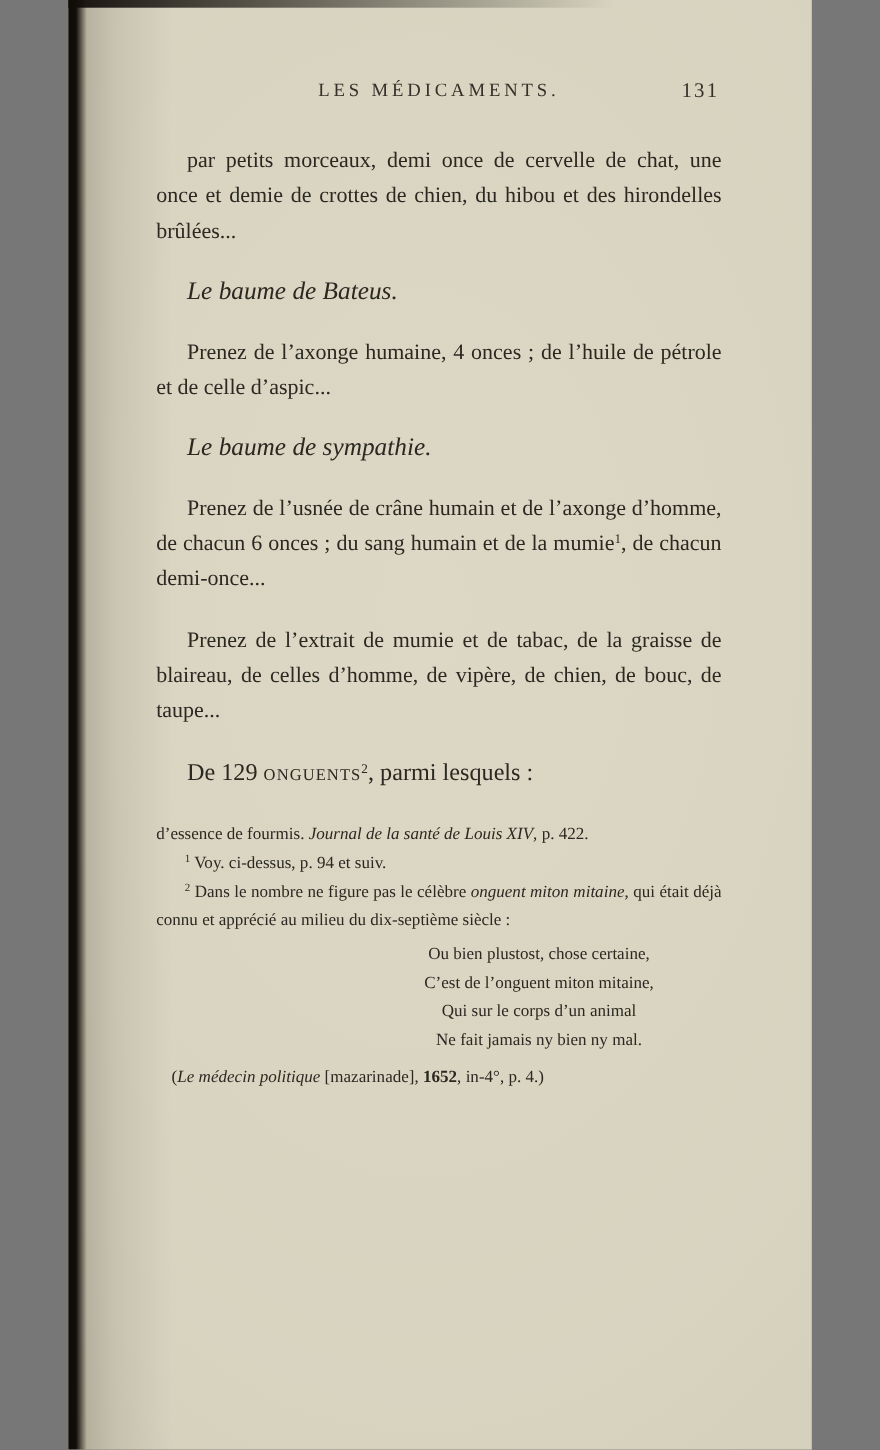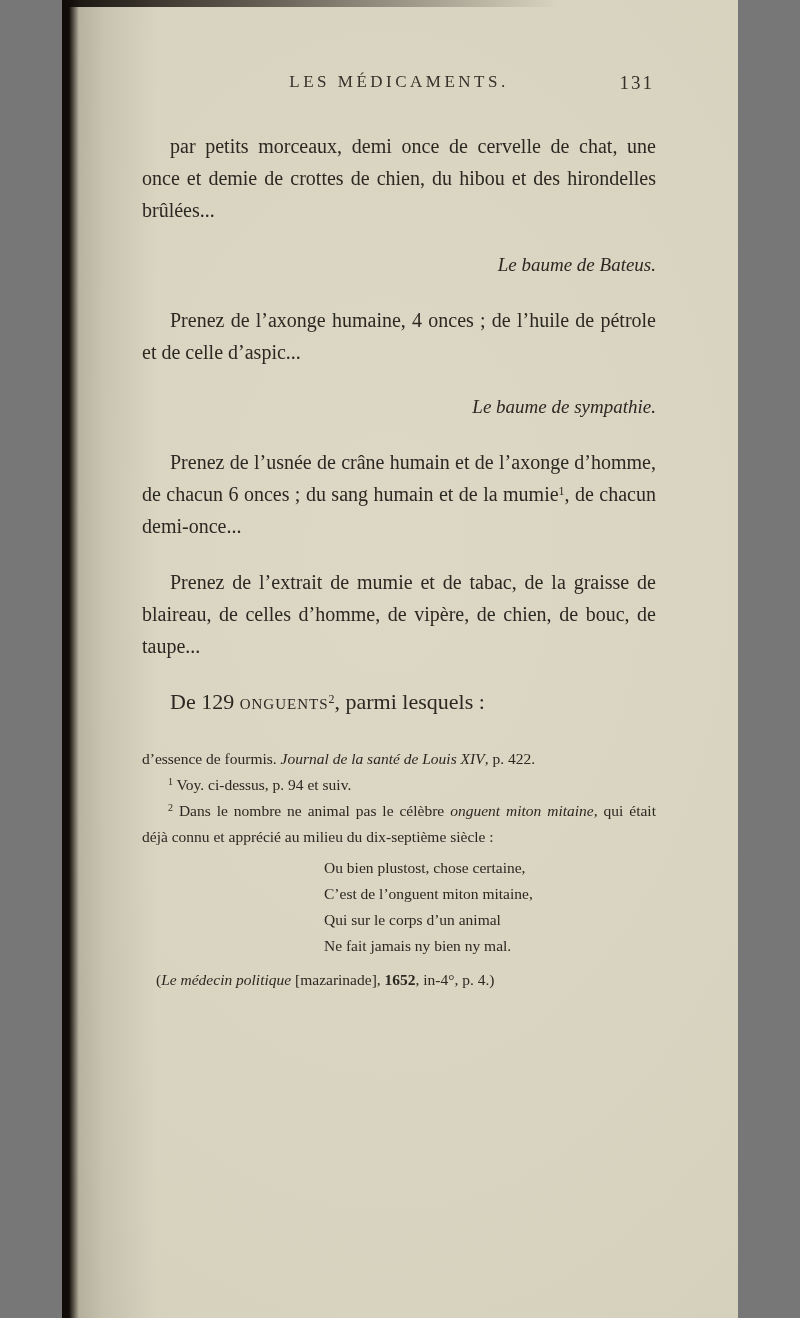--- a/index.html
+++ b/index.html
@@ -59,25 +59,24 @@
     line-height:32px;
     text-indent:28px;
     margin:4px 0 28px 0;
   }
   .section-head .sc{
     font-variant:small-caps;
     letter-spacing:1px;
   }
   .recipe-title{
     font-style:italic;
-    font-size:19px;
+    font-size:23px;
     line-height:30px;
     text-indent:28px;
     margin:0 0 24px 0;
-    text-align:right;
   }
   .recipe-title.more{
     text-indent:70px;
   }
   sup{
     font-size:12px;
     line-height:0;
     vertical-align:6px;
   }
   
@@ -85,21 +84,21 @@
     margin-top:28px;
     font-size:15.5px;
     line-height:26px;
     text-align:justify;
   }
   .footnotes p{margin:0;}
   .fn-indent{text-indent:26px;}
   .footnotes sup{font-size:10px;vertical-align:5px;}
   .verse{
     margin:5px 0 8px 182px;
-    text-align:left;
+    text-align:center;
   }
   .verse div{line-height:26px;}
   .citation{
     text-indent:14px;
     margin-top:2px !important;
   }
   .it{font-style:italic;}
   .bd{font-weight:bold;}
 </style>
 </head>
@@ -131,21 +130,21 @@
     <p class="para">Prenez de l’extrait de mumie et de tabac, de la graisse de blaireau, de celles d’homme, de vipère, de chien, de bouc, de taupe...</p>
 
     <p class="section-head"><span>De 129 </span><span class="sc">onguents</span><sup>2</sup><span>, parmi lesquels :</span></p>
 
     <div class="footnotes">
 
       <p><span>d’essence de fourmis. </span><span class="it">Journal de la santé de Louis XIV</span><span>, p. 422.</span></p>
 
       <p class="fn-indent"><sup>1</sup><span> Voy. ci-dessus, p. 94 et suiv.</span></p>
 
-      <p class="fn-indent"><sup>2</sup><span> Dans le nombre ne animal pas le célèbre </span><span class="it">onguent miton mitaine</span><span>, qui était déjà connu et apprécié au milieu du dix-septième siècle :</span></p>
+      <p class="fn-indent"><sup>2</sup><span> Dans le nombre ne figure pas le célèbre </span><span class="it">onguent miton mitaine</span><span>, qui était déjà connu et apprécié au milieu du dix-septième siècle :</span></p>
 
       <div class="verse">
         <div>Ou bien plustost, chose certaine,</div>
         <div>C’est de l’onguent miton mitaine,</div>
         <div>Qui sur le corps d’un animal</div>
         <div>Ne fait jamais ny bien ny mal.</div>
       </div>
 
       <p class="citation"><span>(</span><span class="it">Le médecin politique</span><span> [mazarinade], </span><span class="bd">1652</span><span>, in-4°, p. 4.)</span></p>
 

